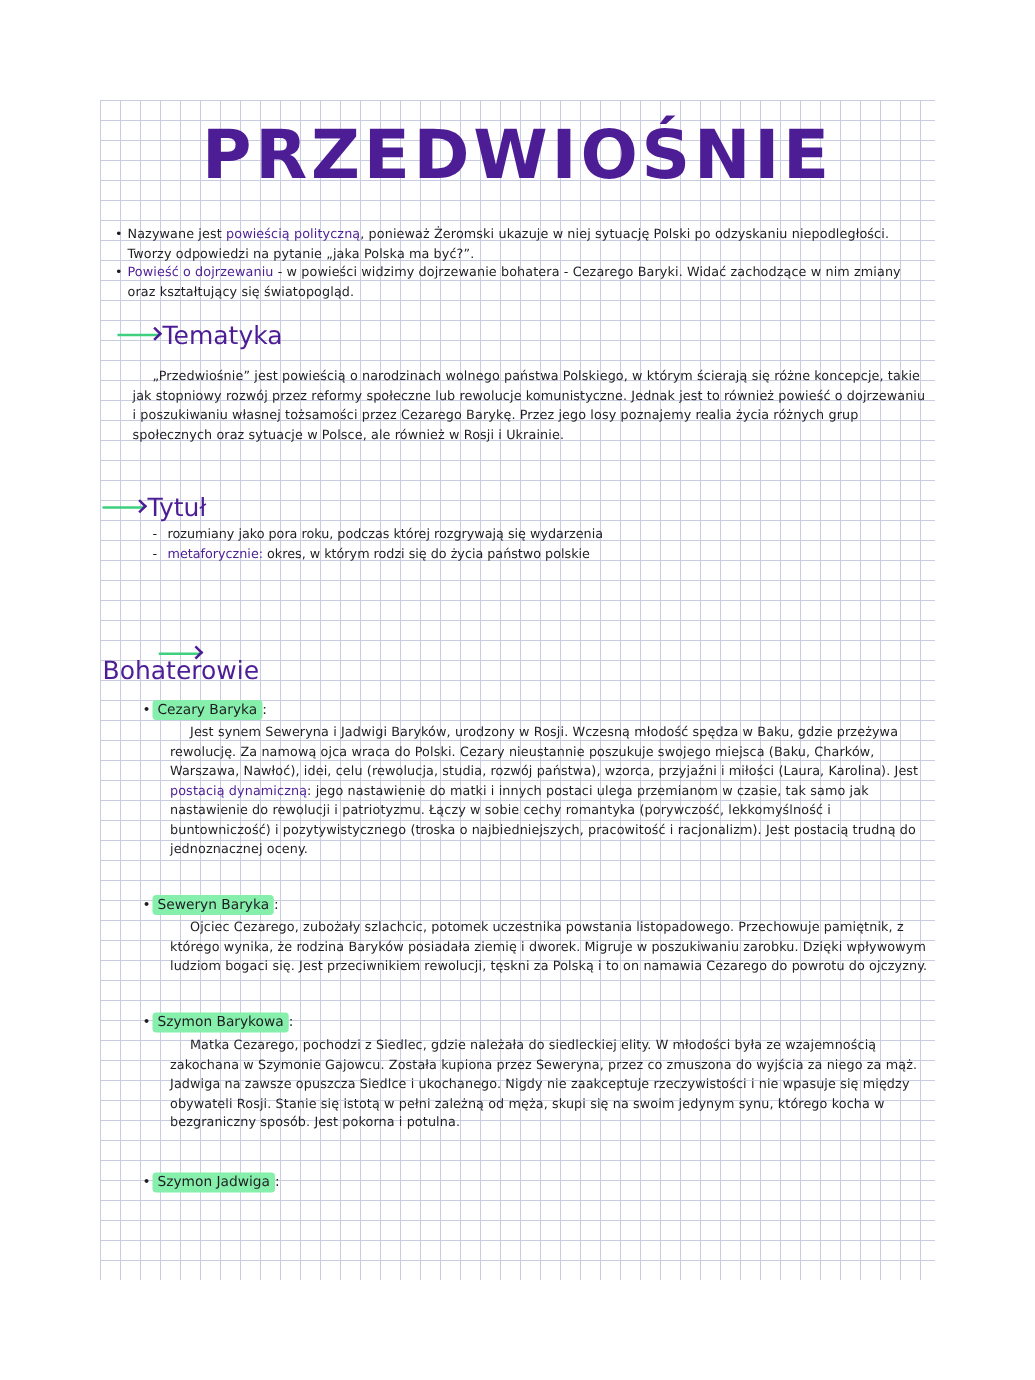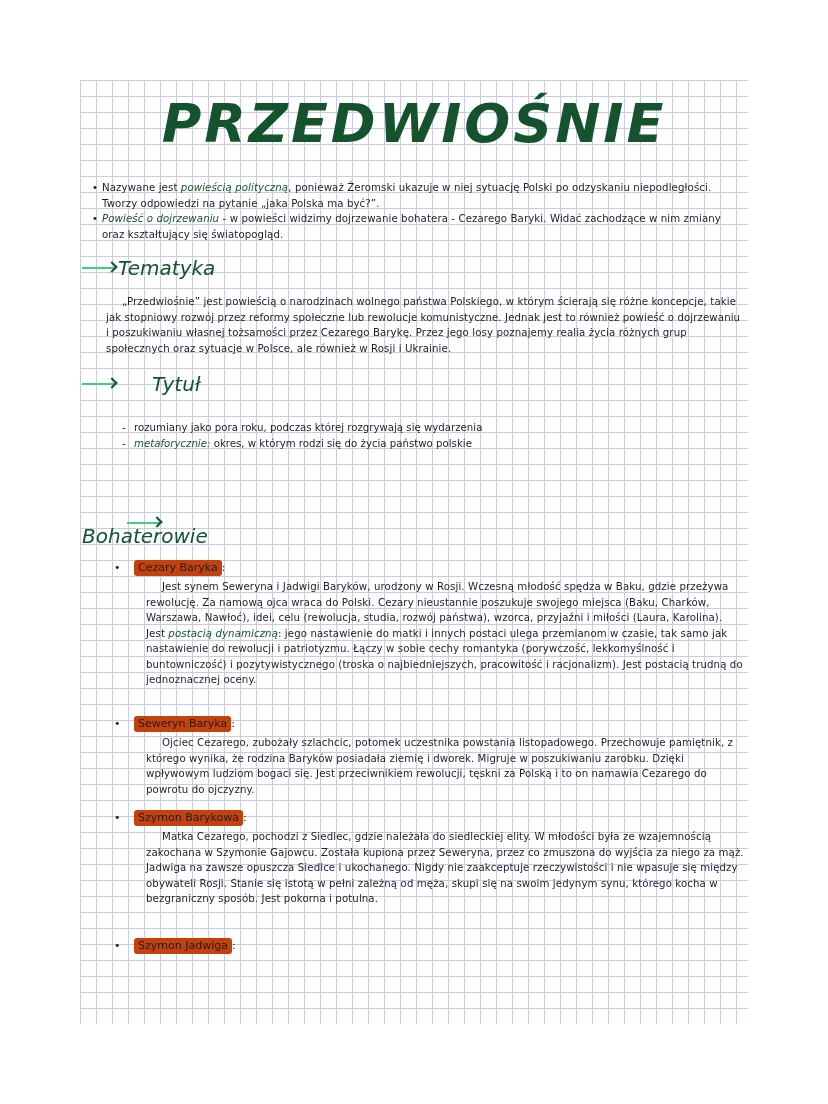--- a/index.html
+++ b/index.html
@@ -17,21 +17,21 @@
   }
   .page { position: absolute; left: 80px; top: 80px; width: 668px; height: 944px; }
 
   .title {
     position: absolute; left: 0; top: 14px; width: 100%; text-align: center;
     font-family: "DejaVu Sans", sans-serif; font-weight: bold; font-size: 54px;
     letter-spacing: 3px; line-height: 60px;
   }
 
   .txt { font-size: 10.2px; line-height: 15.5px; letter-spacing: 0.1px; }
-  .green { color: #14532d; font-style: italic; }
+  .green { color: #4c1d95; }
   .bul { position: absolute; font-size: 10.2px; line-height: 15.5px; }
   .bul-dot { position: absolute; left: -10px; top: 0; }
 
   .heading {
     position: absolute; left: 2px; display: flex; align-items: center;
     font-size: 20px; line-height: 24px;
   }
   .arrow { display: inline-block; width: 34px; height: 2px; position: relative; margin-right: 2px; }
   .arrow::after {
     content: ""; position: absolute; right: 0; top: -4px; width: 6px; height: 6px;
@@ -40,49 +40,49 @@
 
   .para { position: absolute; text-indent: 16px; }
   .dash-list { position: absolute; left: 42px; width: 620px; list-style: none; margin: 0; padding: 0; }
   .dash-list li { position: relative; padding-left: 12px; font-size: 10.2px; line-height: 15.5px; }
   .dash-list li::before { content: "-"; position: absolute; left: 0; top: 0; }
 
   .char { position: absolute; left: 42px; width: 622px; }
   .char-name-row { position: relative; font-size: 11px; line-height: 16px; height: 18px; }
   .char-name-row .dot { position: absolute; left: -8px; top: 0; }
   .hl {
-    display: inline-block; background: #c2410c; padding: 0 4px; border-radius: 3px; margin-left: 12px;
+    display: inline-block; background: #86efac; padding: 0 4px; border-radius: 3px;
   }
-  .char-body { margin-left: 24px; margin-top: 1px; }
+  .char-body { margin-left: 14px; margin-top: 1px; }
 </style>
 </head>
 <body>
 
 <div class="grid"></div>
 
 <div class="page">
 
   <div class="title green">PRZEDWIOŚNIE</div>
 
   <div class="bul txt" style="left:22px; top:100px; width:640px;">
     <span class="bul-dot">•</span>
     <span>Nazywane jest </span><span class="green">powieścią polityczną</span><span>, ponieważ Żeromski ukazuje w niej sytuację Polski po odzyskaniu niepodległości. Tworzy odpowiedzi na pytanie „jaka Polska ma być?”.</span>
   </div>
   <div class="bul txt" style="left:22px; top:131px; width:640px;">
     <span class="bul-dot">•</span>
     <span class="green">Powieść o dojrzewaniu</span><span> - w powieści widzimy dojrzewanie bohatera - Cezarego Baryki. Widać zachodzące w nim zmiany oraz kształtujący się światopogląd.</span>
   </div>
 
-  <div class="heading green" style="top:176px;">
+  <div class="heading green" style="top:176px;margin-left:12px;">
     <span class="arrow" style="background:#3ecf7f;"></span>
     <span>Tematyka</span>
   </div>
   <div class="para txt" style="left:26px; top:214px; width:636px;">„Przedwiośnie” jest powieścią o narodzinach wolnego państwa Polskiego, w którym ścierają się różne koncepcje, takie jak stopniowy rozwój przez reformy społeczne lub rewolucje komunistyczne. Jednak jest to również powieść o dojrzewaniu i poszukiwaniu własnej tożsamości przez Cezarego Barykę. Przez jego losy poznajemy realia życia różnych grup społecznych oraz sytuacje w Polsce, ale również w Rosji i Ukrainie.</div>
 
-  <div class="heading green" style="top:292px;gap:34px;">
+  <div class="heading green" style="top:314px;">
     <span class="arrow" style="background:#3ecf7f;"></span>
     <span>Tytuł</span>
   </div>
   <ul class="dash-list" style="top:340px;">
     <li><span class="green"></span><span>rozumiany jako pora roku, podczas której rozgrywają się wydarzenia</span></li>
     <li><span class="green">metaforycznie:</span><span> okres, w którym rodzi się do życia państwo polskie</span></li>
   </ul>
 
   <div class="heading green" style="top:442px;flex-direction:column;">
     <span class="arrow" style="background:#3ecf7f;"></span>

